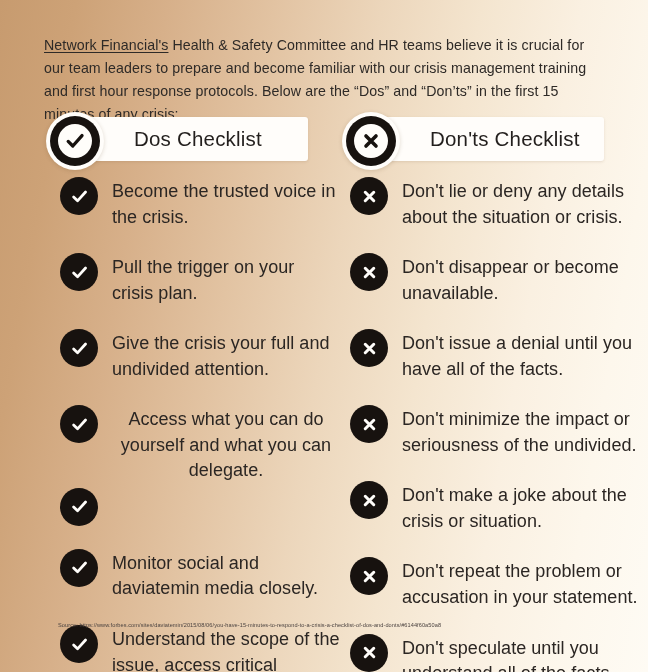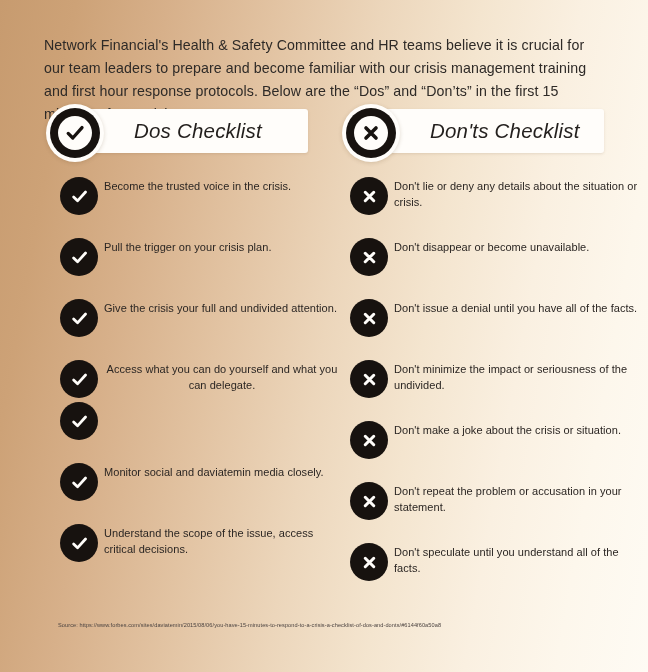--- a/index.html
+++ b/index.html
@@ -36,31 +36,31 @@
     position: absolute;
     left: 44px;
     top: 20px;
     width: 562px;
     font-size: 14.2px;
     line-height: 1.62;
     color: #2e2a27;
     letter-spacing: 0.1px;
   }
   .intro .brand {
+    text-decoration: underline;
     text-underline-offset: 2px;
   }
 
   
   .headers {
     position: absolute;
-    top: 104px;
+    top: 112px;
     left: 0;
     width: 648px;
     height: 60px;
-    font-style: italic;
   }
   .hdr {
     position: absolute;
     height: 58px;
   }
   .hdr.dos  { left: 46px;  width: 262px; }
   .hdr.donts{ left: 342px; width: 262px; }
 
   .hdr-pill {
     position: absolute;
@@ -142,22 +142,22 @@
     border-radius: 50%;
     background: #17120f;
     display: flex;
     align-items: center;
     justify-content: center;
     margin-top: 1px;
   }
   .bullet svg { display: block; }
 
   .item-text {
-    margin-left: 6px;
-    font-size: 11px;
+    margin-left: 14px;
+    font-size: 18px;
     line-height: 1.42;
     color: #2b2623;
     padding-top: 3px;
     letter-spacing: 0.05px;
   }
 
   
   .source {
     position: absolute;
     left: 58px;

